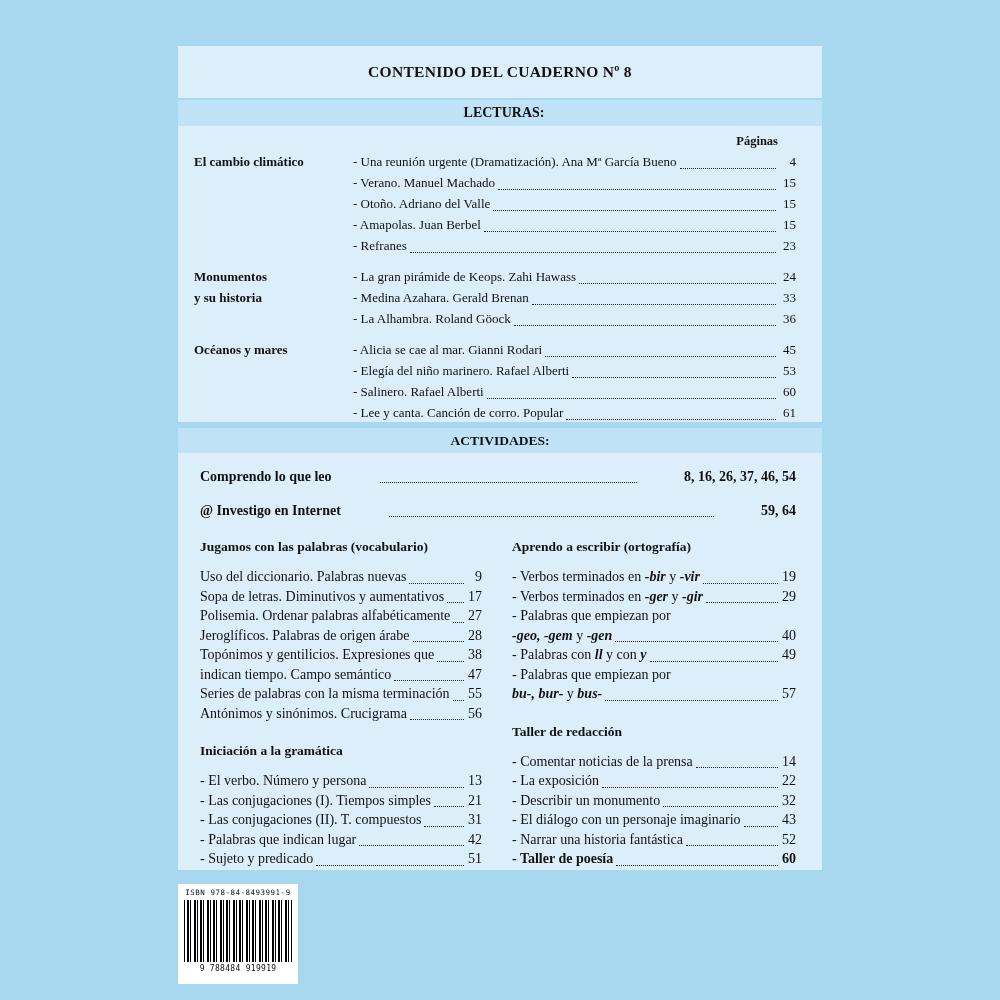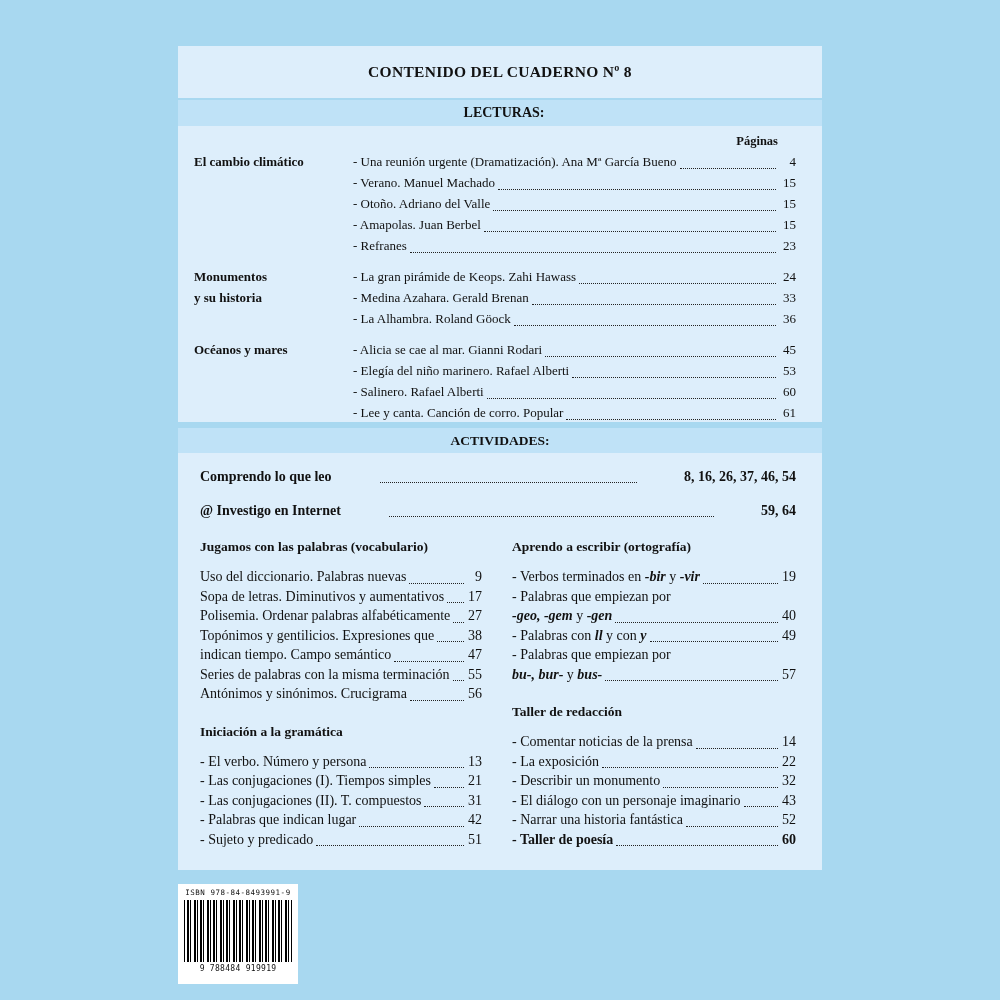--- a/index.html
+++ b/index.html
@@ -249,20 +249,25 @@
           <span class="txt">Sopa de letras. Diminutivos y aumentativos</span>
           <span class="dots"></span>
           <span class="pg">17</span>
         </div>
         <div class="item">
           <span class="txt">Polisemia. Ordenar palabras alfabéticamente</span>
           <span class="dots"></span>
           <span class="pg">27</span>
         </div>
         <div class="item">
+          <span class="txt">Jeroglíficos. Palabras de origen árabe</span>
+          <span class="dots"></span>
+          <span class="pg">28</span>
+        </div>
+        <div class="item">
           <span class="txt">Topónimos y gentilicios. Expresiones que</span>
           <span class="dots"></span>
           <span class="pg">38</span>
         </div>
         <div class="item">
           <span class="txt">indican tiempo. Campo semántico</span>
           <span class="dots"></span>
           <span class="pg">47</span>
         </div>
         <div class="item">
@@ -310,20 +315,27 @@
 
 
         <div class="item">
           <span class="txt">
             <span>- Verbos terminados en </span><span class="it">-bir</span><span> y </span><span class="it">-vir</span>
           </span>
           <span class="dots"></span>
           <span class="pg">19</span>
         </div>
 
+        <div class="item">
+          <span class="txt">
+            <span>- Verbos terminados en </span><span class="it">-ger</span><span> y </span><span class="it">-gir</span>
+          </span>
+          <span class="dots"></span>
+          <span class="pg">29</span>
+        </div>
 
         <div class="item cont">
           <span class="txt">- Palabras que empiezan por</span>
         </div>
 
         <div class="item">
           <span class="txt">
             <span>  </span><span class="it">-geo, -gem</span><span> y </span><span class="it">-gen</span>
           </span>
           <span class="dots"></span>

